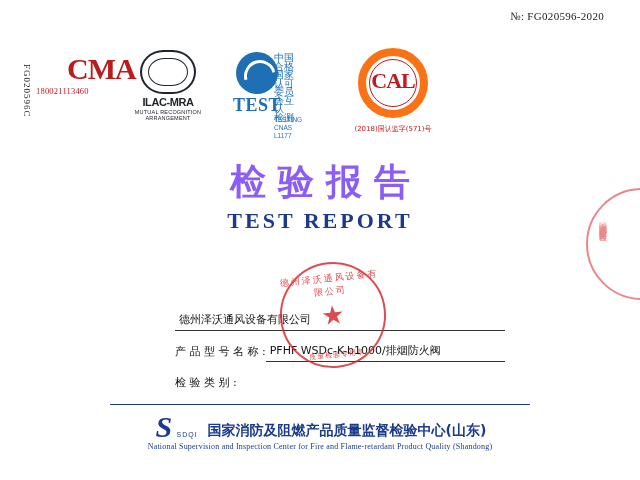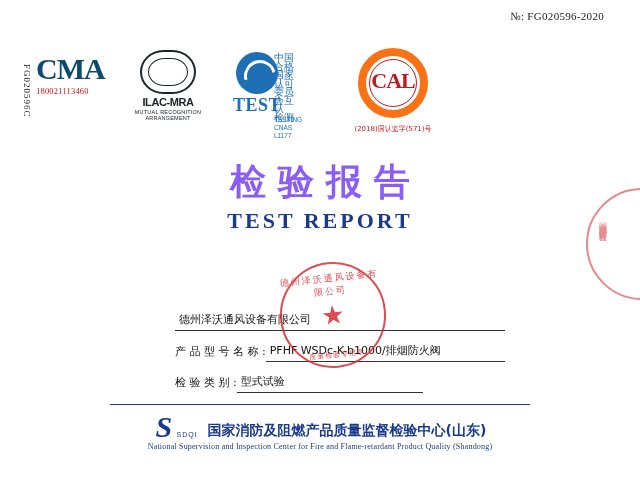--- a/index.html
+++ b/index.html
@@ -54,23 +54,24 @@
     position: absolute;
     left: 26px;
     top: 16px;
     width: 86px;
     height: 72px;
   }
   .cma-text {
     font-family: "Liberation Serif", serif;
     font-weight: bold;
     font-size: 30px;
-    color: #0c4a6e;
+    color: #b91c1c;
     letter-spacing: -1px;
     line-height: 34px;
+    margin-left: 31px;
   }
   .cma-num {
     font-family: "Liberation Serif", serif;
     font-size: 8.5px;
     color: #c0191f;
     margin-top: 0;
     letter-spacing: 0.2px;
   }
   
   .ilac-wrap {
@@ -447,23 +448,20 @@
       </span>
     </div>
     <div class="field-row">
       <span class="field-label">产 品 型 号 名 称 :</span>
       <span class="field-value-wrap">
         <span class="field-value">PFHF WSDc-K-b1000/排烟防火阀</span>
       </span>
     </div>
     <div class="field-row short">
       <span class="field-label">检 验 类 别 :</span>
-      <span class="field-value-wrap">
-        <span class="field-value">型式试验</span>
-      </span>
     </div>
   </div>
 
   <div class="seal">
     <div class="seal-arc-top">德州泽沃通风设备有限公司</div>
     <div class="seal-star">★</div>
     <div class="seal-arc-bottom">质量检验专用章</div>
   </div>
 
   <div class="footer-rule"></div>

